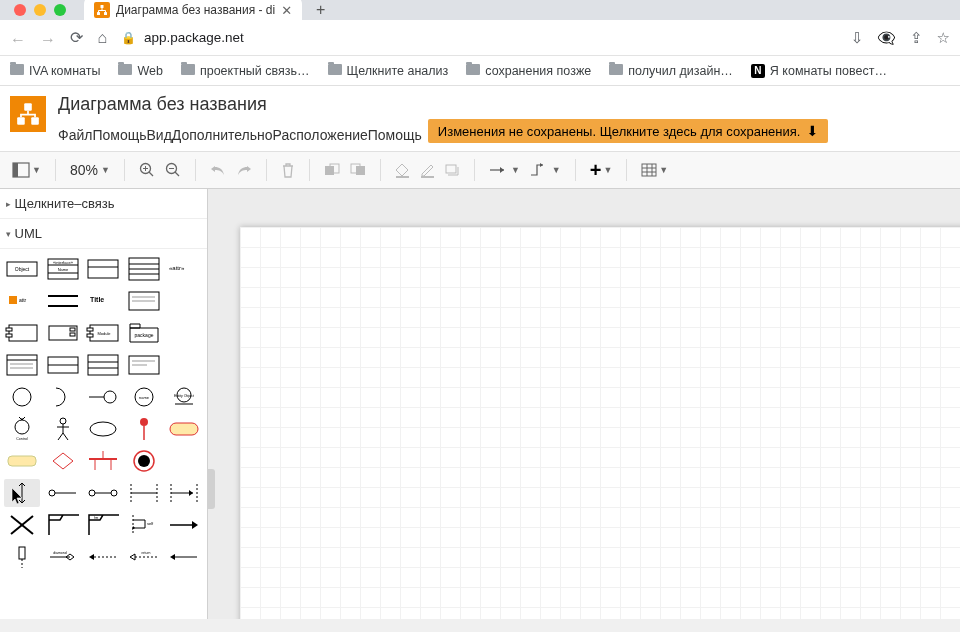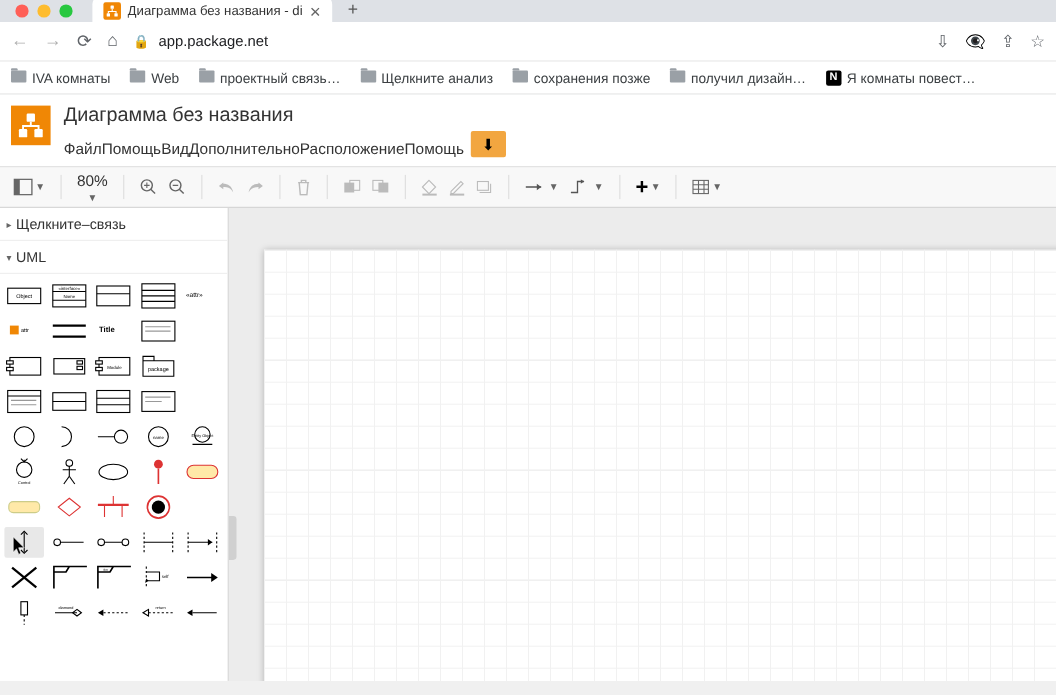--- a/index.html
+++ b/index.html
@@ -40,21 +40,21 @@
 .doc-title { font-size: 18px; color: #333; padding: 2px 0 4px 0; }
 .menus { display: flex; font-size: 14px; color: #333; padding-bottom: 8px; align-items: flex-end; }
 .save-banner { background: #f2a640; color: #000; font-size: 13px; padding: 4px 10px; border-radius: 2px; display:flex; align-items:center; gap:6px; margin-left: 6px;}
 .save-banner .dl { font-size: 14px; }
 
 
 .toolbar { background: #f8f8f8; border-top: 1px solid #e0e0e0; border-bottom: 1px solid #d0d0d0; height: 38px; display: flex; align-items: center; gap: 10px; padding: 0 12px; font-size: 14px; color: #555; }
 .toolbar .sep { width: 1px; height: 22px; background: #ddd; margin: 0 4px; }
 .toolbar .tb { display:flex; align-items:center; gap:2px; cursor:pointer; }
 .toolbar .tb.disabled { color: #bbb; }
-.zoom { font-size: 14px; color:#333; display:flex; align-items:center; gap:3px;flex-direction:column; }
+.zoom { font-size: 14px; color:#333; display:flex; align-items:center; gap:3px; }
 .caret-dn { font-size: 9px; color:#666; }
 
 
 .main { display: flex; height: calc(632px - 36px - 36px - 30px - 62px - 38px); }
 .sidebar { width: 208px; background: #fff; border-right: 1px solid #d0d0d0; overflow: hidden; }
 .panel-hdr { font-size: 13px; color: #333; padding: 7px 6px; border-bottom: 1px solid #eee; display:flex; align-items:center; gap:4px; }
 .panel-hdr .tri { font-size: 9px; color:#666; }
 .shapes { padding: 6px 4px; display: grid; grid-template-columns: repeat(5, 1fr); gap: 4px; }
 .shape { width: 36px; height: 28px; display:flex; align-items:center; justify-content:center; cursor:pointer; }
 .shape svg { max-width: 34px; max-height: 26px; }
@@ -162,20 +162,21 @@
   <div class="app-titles">
     <div class="doc-title">Диаграмма без названия</div>
     <div class="menus">
       <span>Файл</span>
       <span>Помощь</span>
       <span>Вид</span>
       <span>Дополнительно</span>
       <span>Расположение</span>
       <span>Помощь</span>
       <span class="save-banner">
+        <span>Изменения не сохранены. Щелкните здесь для сохранения.</span>
         <span class="dl">⬇</span>
       </span>
     </div>
   </div>
 </div>
 
 <div class="toolbar">
   <span class="tb">
       <svg width="18" height="16">
         <rect x="1" y="1" width="16" height="14" fill="none" stroke="#666" stroke-width="1.2"></rect>

